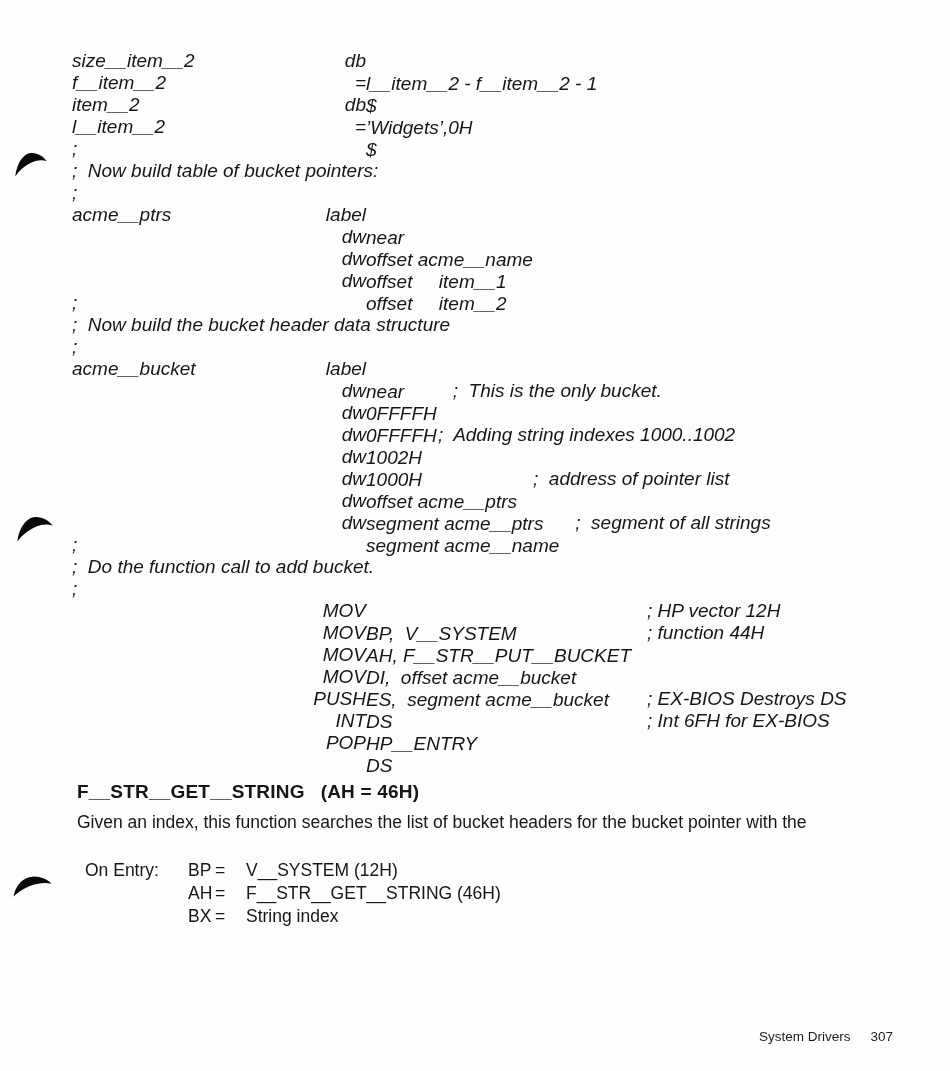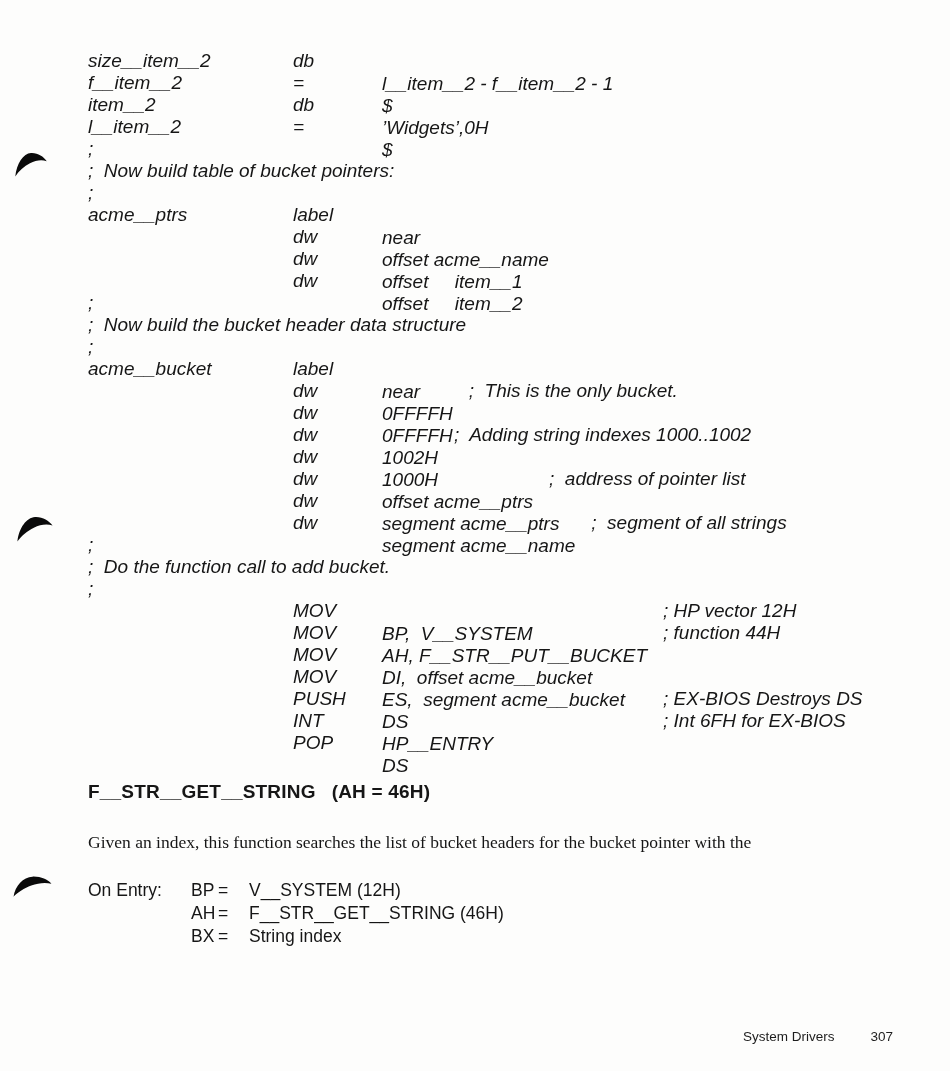--- a/index.html
+++ b/index.html
@@ -9,74 +9,73 @@
     height: 1071px;
     background: #fdfdfc;
     font-family: "Liberation Sans", sans-serif;
     color: #161616;
     overflow: hidden;
   }
 
   
   .code {
     position: absolute;
-    left: 88px;
+    left: 72px;
     top: 50px;
     font-style: italic;
     font-size: 19px;
     line-height: 22px;
     white-space: pre;
   }
   .cline { display: flex; height: 22px; }
   .cline span { white-space: pre; display: block; }
   .lbl { flex: 0 0 205px; }
-  .opc { flex: 0 0 89px; }
+  .opc { flex: 0 0 89px; text-align: right; }
   .opr { flex: 0 0 auto; margin-top: 23px; }
   .opr.fixed { flex: 0 0 281px; }
   .cmt { flex: 0 0 auto; }
   .cmt.inline { margin-left: 16px; }
 
   
   .section {
     position: absolute;
-    left: 88px;
+    left: 77px;
     top: 781px;
     width: 820px;
     font-size: 17.5px;
   }
   .heading {
     margin: 0;
     font-size: 19px;
     font-weight: bold;
     letter-spacing: 0.2px;
     white-space: pre;
   }
   .heading .args { margin-left: 16px; }
   .para {
-    margin-top: 28px;
+    margin-top: 8px;
     line-height: 23.5px;
-    font-family: Liberation Serif, serif;
   }
   .para div { white-space: pre; }
   .on-entry { margin-top: 24px; line-height: 23px; }
   .entry-row { display: flex; white-space: pre; }
-  .entry-label { flex: 0 0 78px; }
+  .entry-label { flex: 0 0 78px; margin-left: 8px; }
   .entry-reg { flex: 0 0 27px; margin-left: 25px; }
   .entry-eq { flex: 0 0 31px; }
   .entry-val { flex: 0 0 auto; }
 
   
   .footer {
     position: absolute;
     top: 1029px;
     right: 57px;
     font-size: 13.5px;
     color: #1d1d1d;
     display: flex;
-    gap: 36px;
+    gap: 20px;
     align-items: baseline;
   }
 
   
   .artifact { position: absolute; }
   .artifact svg { display: block; width: 100%; height: 100%; }
   .artifact-1 { left: 14px; top: 151px; width: 34px; height: 27px; }
   .artifact-2 { left: 16px; top: 515px; width: 38px; height: 28px; }
   .artifact-3 { left: 12px; top: 875px; width: 41px; height: 23px; }
 </style>

